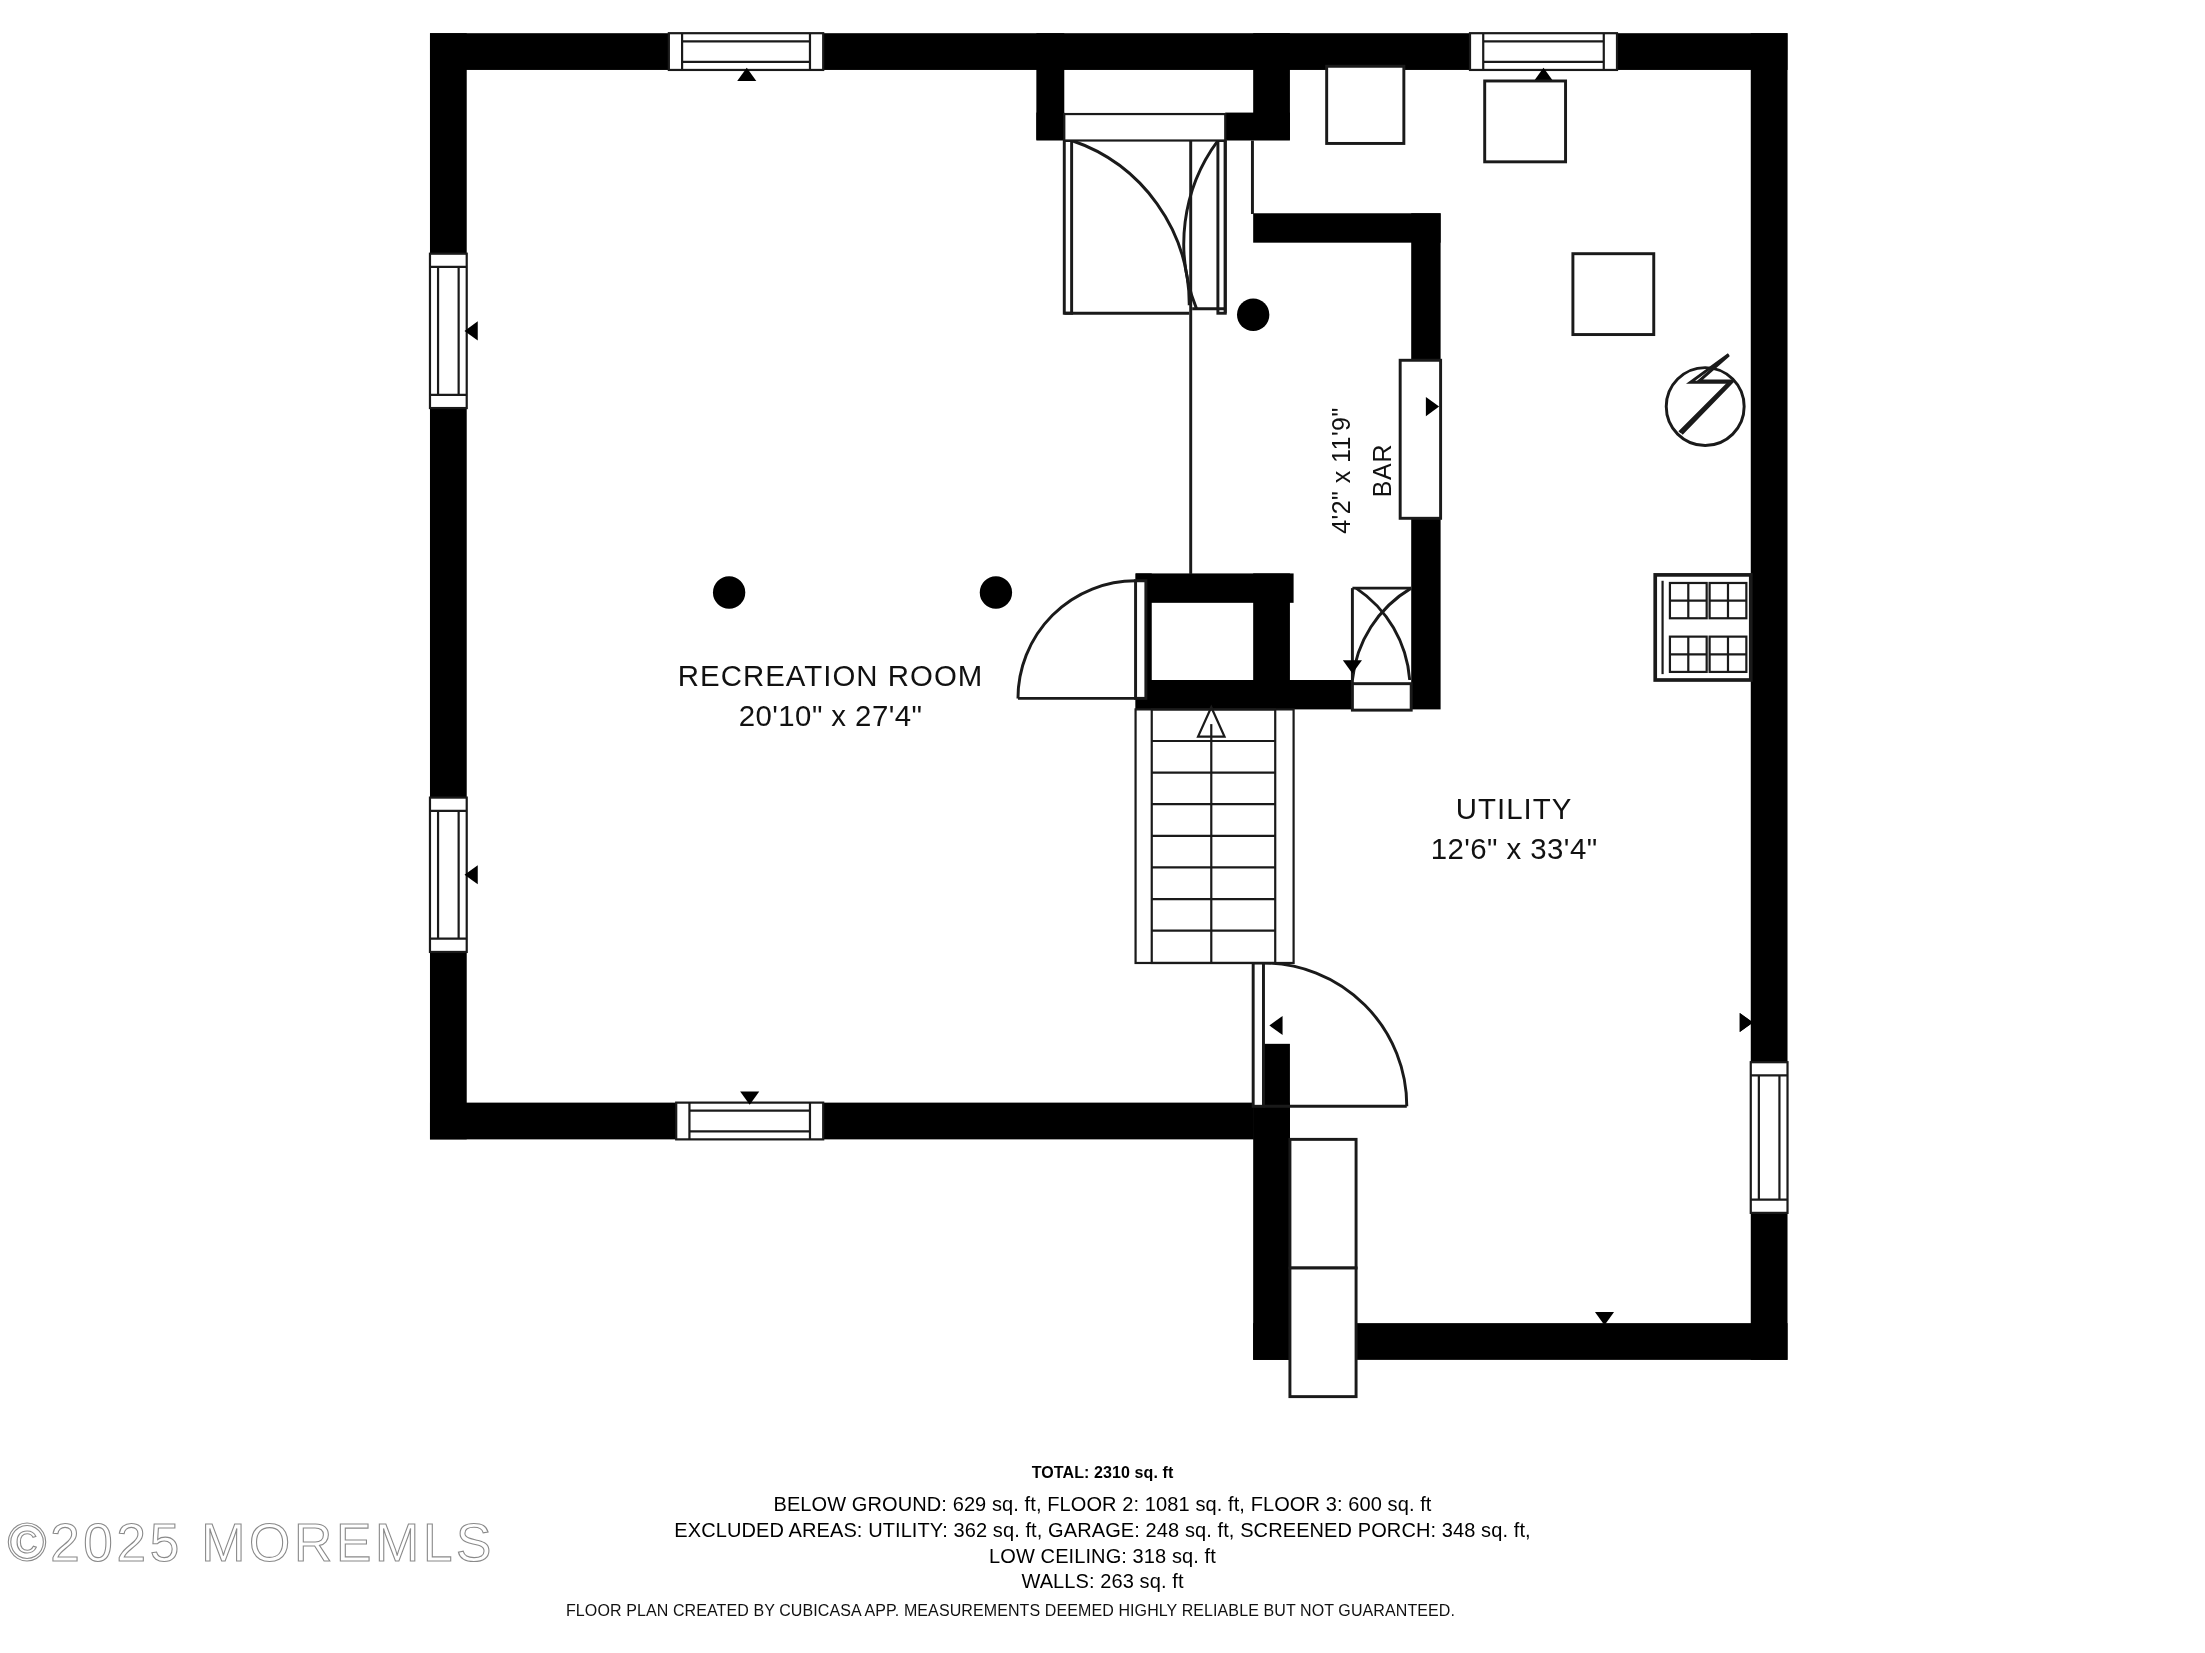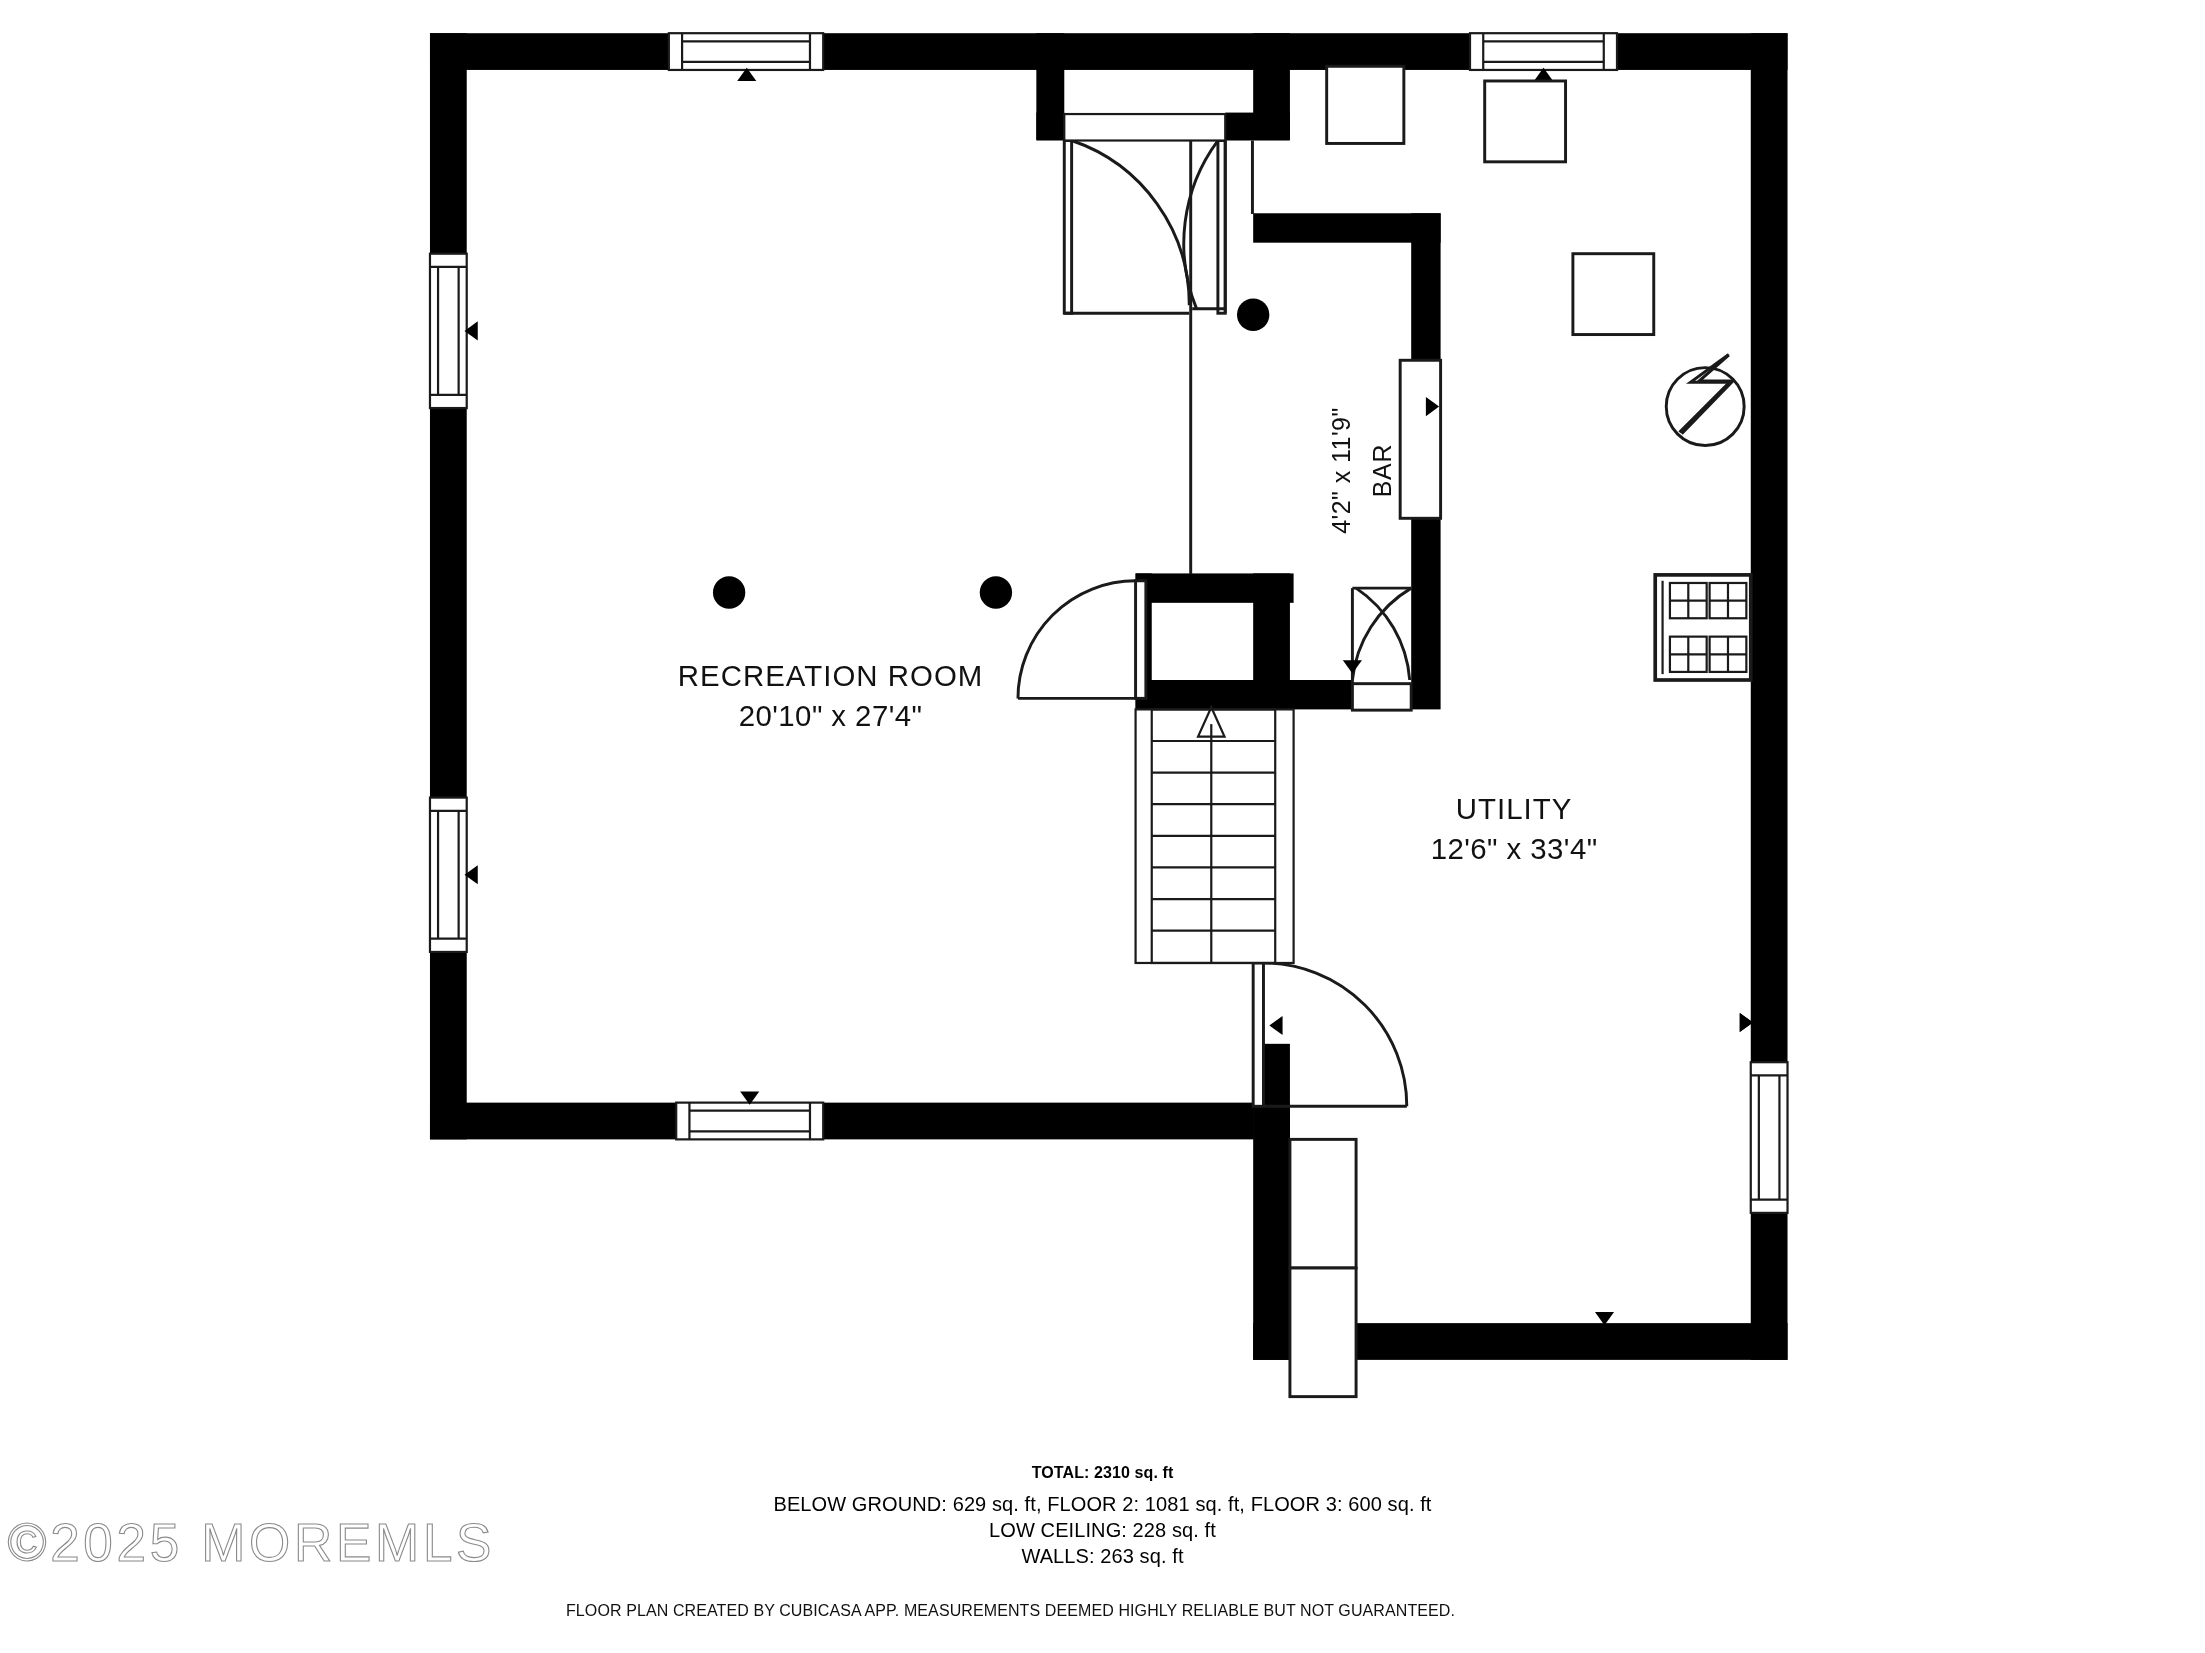--- a/index.html
+++ b/index.html
@@ -338,21 +338,22 @@
       <text class="label-text bar-name" x="1884" y="640" transform="rotate(-90 1884 640)">BAR</text>
       <text class="label-text bar-dims" x="1828" y="640" transform="rotate(-90 1828 640)">4'2" x 11'9"</text>
 
     </g>
 
   </svg>
 
   <div id="summary">
     <div class="total-line">TOTAL: 2310 sq. ft</div>
     <div class="detail-line">BELOW GROUND: 629 sq. ft, FLOOR 2: 1081 sq. ft, FLOOR 3: 600 sq. ft</div>
-    <div class="detail-line">LOW CEILING: 228 sq. ft</div>
+    <div class="detail-line">EXCLUDED AREAS: UTILITY: 362 sq. ft, GARAGE: 248 sq. ft, SCREENED PORCH: 348 sq. ft,</div>
+    <div class="detail-line">LOW CEILING: 318 sq. ft</div>
     <div class="detail-line">WALLS: 263 sq. ft</div>
   </div>
 
   <div id="disclaimer">FLOOR PLAN CREATED BY CUBICASA APP. MEASUREMENTS DEEMED HIGHLY RELIABLE BUT NOT GUARANTEED.</div>
 
   <div id="watermark">©2025 MOREMLS</div>
 
 </div>
 
 

